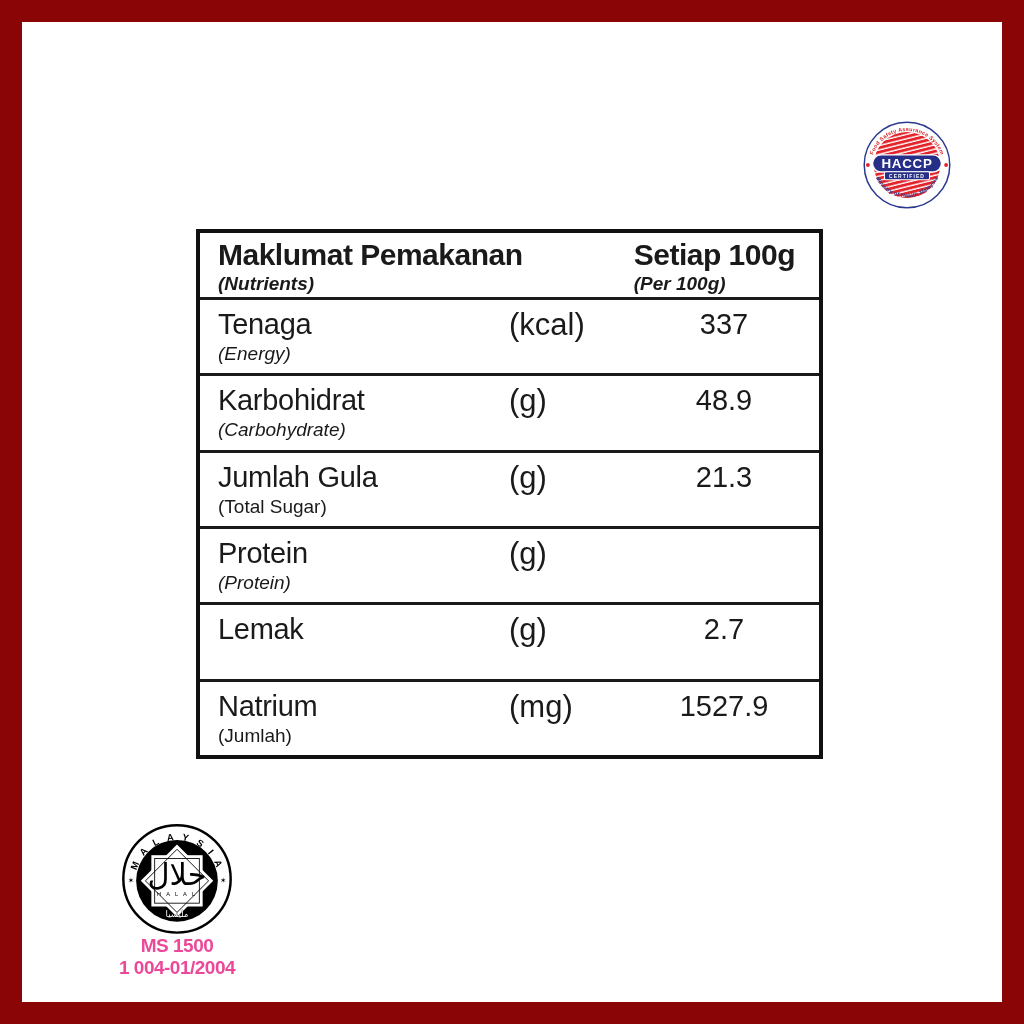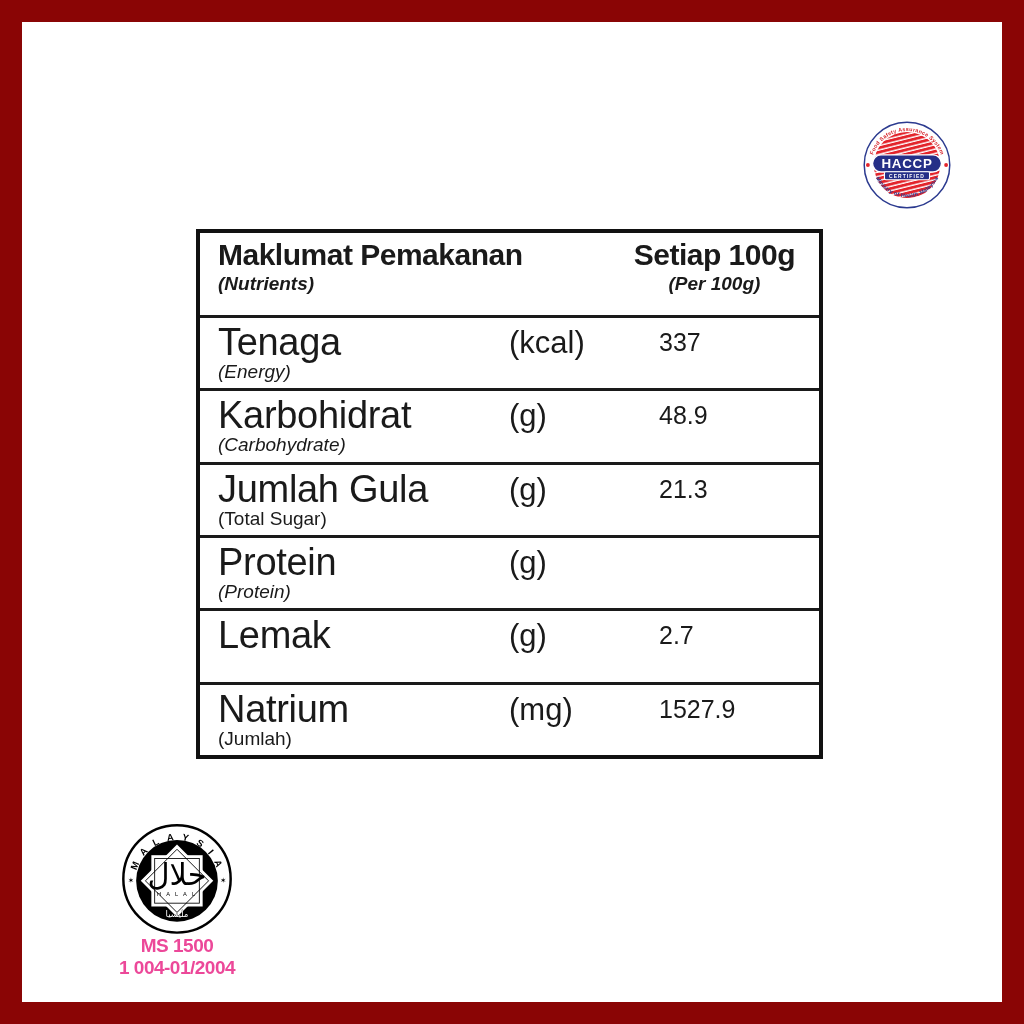--- a/index.html
+++ b/index.html
@@ -3,34 +3,34 @@
 <meta charset="utf-8">
 <style>
   html,body{margin:0;padding:0;}
   body{width:1024px;height:1024px;background:#ffffff;font-family:"Liberation Sans",sans-serif;}
   .frame{position:absolute;top:0;left:0;width:1024px;height:1024px;box-sizing:border-box;
          border:22px solid #8a0505;background:#ffffff;}
   
   .nutri-table{position:absolute;left:174px;top:207px;width:627px;height:530px;
       box-sizing:border-box;border:4px solid #111;display:flex;flex-direction:column;
       background:#fff;color:#1a1a1a;}
-  .t-header{height:85px;box-sizing:border-box;border-bottom:3px solid #1a1a1a;
+  .t-header{height:67px;box-sizing:border-box;border-bottom:3px solid #1a1a1a;
       display:flex;justify-content:space-between;padding:5px 24px 0 18px;}
   .h-left,.h-right{display:flex;flex-direction:column;}
-  .h-right{align-items:center;margin-left:33px;}
+  .h-right{align-items:flex-start;margin-left:33px;}
   .h-title{font-size:30px;font-weight:700;letter-spacing:-0.5px;line-height:34px;}
   .h-sub{font-size:19px;line-height:24px;font-weight:bold;}
   .t-row{flex:1;box-sizing:border-box;border-bottom:3px solid #1a1a1a;
       display:grid;grid-template-columns:291px 150px 1fr;padding:8px 30px 0 18px;}
   .t-row:last-child{border-bottom:none;border-radius:27px;}
   .name-block{display:flex;flex-direction:column;}
-  .name-ms{font-size:38px;line-height:33px;letter-spacing:-0.3px;}
+  .name-ms{font-size:29px;line-height:33px;letter-spacing:-0.3px;}
   .name-en{font-size:19px;line-height:25px;}
   .unit{font-size:31px;line-height:33px;}
-  .value{font-size:25px;line-height:33px;text-align:left;}
+  .value{font-size:29px;line-height:33px;text-align:center;}
   .italic{font-style:italic;}
   
   .haccp-logo{position:absolute;left:839px;top:97px;width:92px;height:92px;}
   .halal-block{position:absolute;left:85px;top:799px;width:140px;text-align:center;}
   .halal-logo{width:114px;height:114px;margin:0 auto;display:block;}
   .ms-cert{font-size:19px;font-weight:700;line-height:22px;color:#ec4899;letter-spacing:-0.5px;}
 </style>
 </head>
 <body>
 

